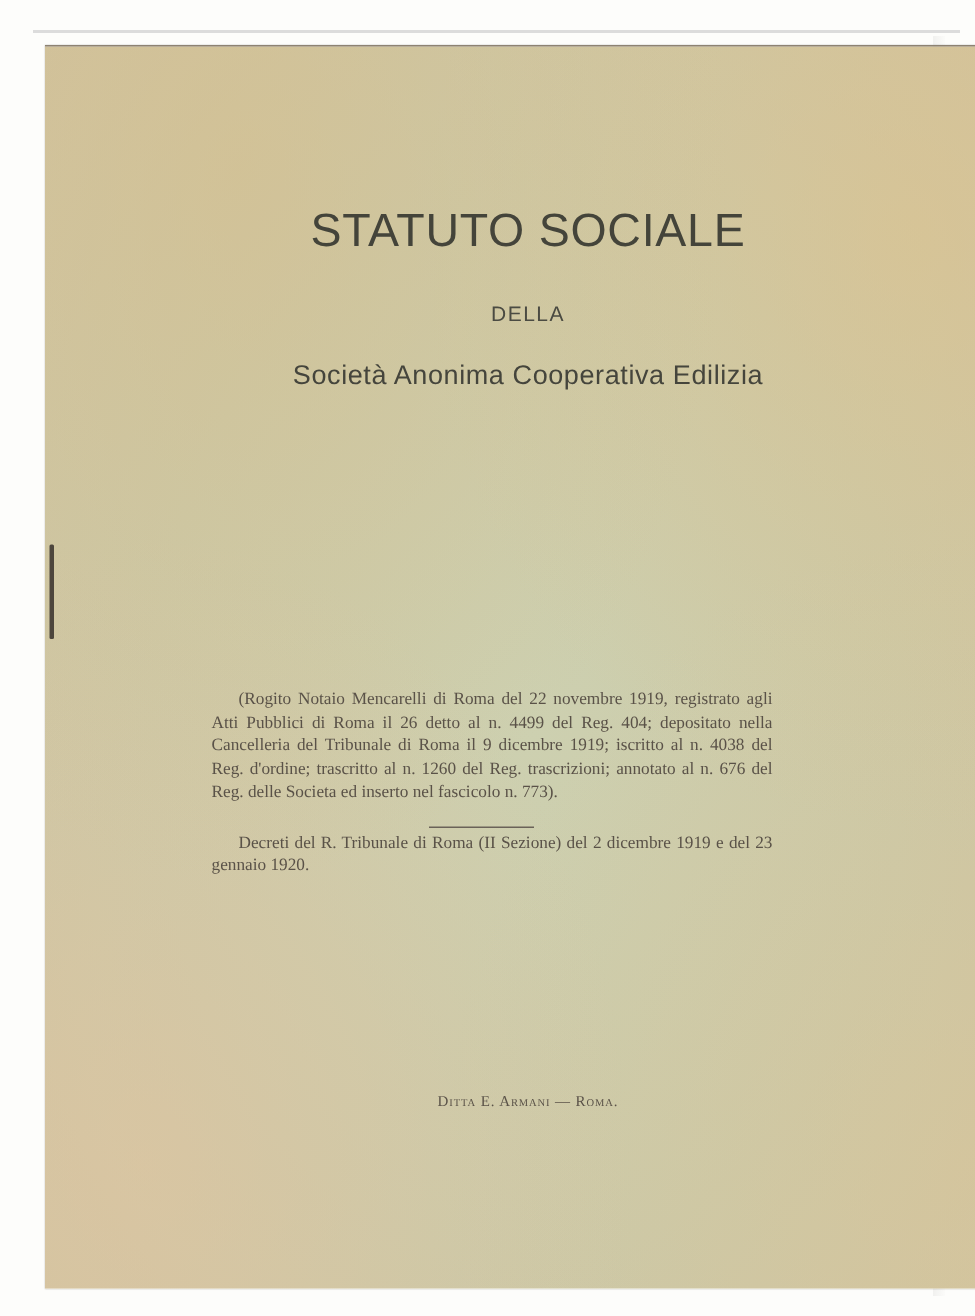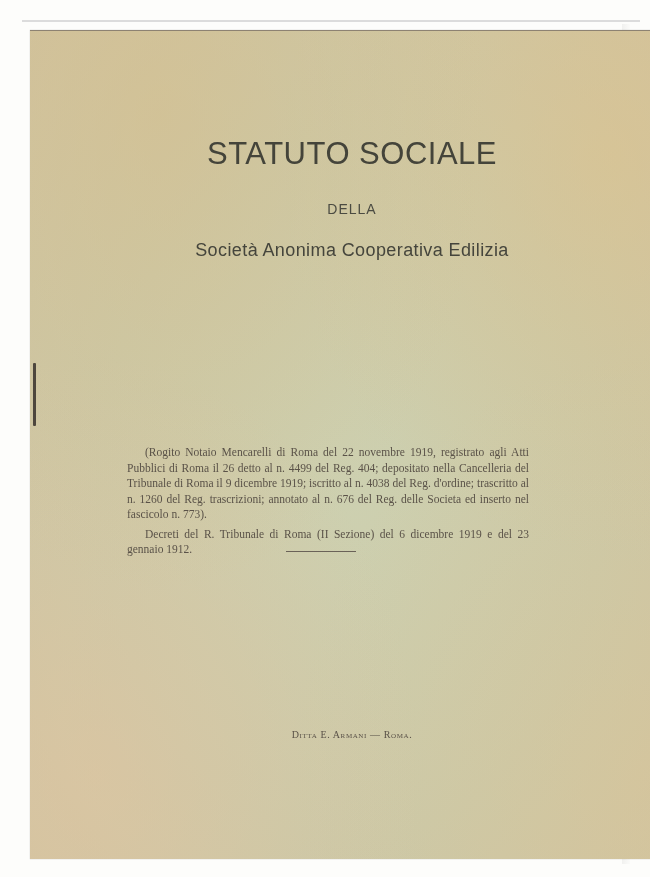--- a/index.html
+++ b/index.html
@@ -47,21 +47,21 @@
     }
     .name {
       top: 270px; font-family: "Liberation Sans", sans-serif;
       font-size: 38px; letter-spacing: 0.5px; color: #45453c;
     }
     .notes {
       position: absolute; left: 93px; top: 410px; width: 410px;
       font-family: "Liberation Serif", serif; font-size: 11.5px; line-height: 15.5px;
       color: #5a5248; text-align: justify;
     }
-    .notes p { margin: 4px; text-indent: 18px; }
+    .notes p { margin: 18px; text-indent: 18px; }
     .rule {
       position: absolute; left: 256px; top: 520px; width: 70px; height: 1px;
       background: #6a6258;
     }
     .publisher {
       top: 698px; font-family: Liberation Serif, serif; font-size: 10px;
       letter-spacing: 0.6px; font-variant: small-caps; color: #5a5248;
     }
   </style>
 </head>
@@ -72,19 +72,19 @@
 
 <div class="page">
   <div class="staple"></div>
 
   <div class="center title">STATUTO SOCIALE</div>
   <div class="center della">DELLA</div>
   <div class="center subtitle">Società Anonima Cooperativa Edilizia</div>
 
   <div class="notes">
     <p>(Rogito Notaio Mencarelli di Roma del 22 novembre 1919, registrato agli Atti Pubblici di Roma il 26 detto al n. 4499 del Reg. 404; depositato nella Cancelleria del Tribunale di Roma il 9 dicembre 1919; iscritto al n. 4038 del Reg. d'ordine; trascritto al n. 1260 del Reg. trascrizioni; annotato al n. 676 del Reg. delle Societa ed inserto nel fascicolo n. 773).</p>
-    <p>Decreti del R. Tribunale di Roma (II Sezione) del 6 dicembre 1919 e del 23 gennaio 1912.</p>
+    <p>Decreti del R. Tribunale di Roma (II Sezione) del 2 dicembre 1919 e del 23 gennaio 1920.</p>
   </div>
 
   <div class="rule"></div>
 
   <div class="center publisher">Ditta E. Armani — Roma.</div>
 </div>
 
 </body></html>

